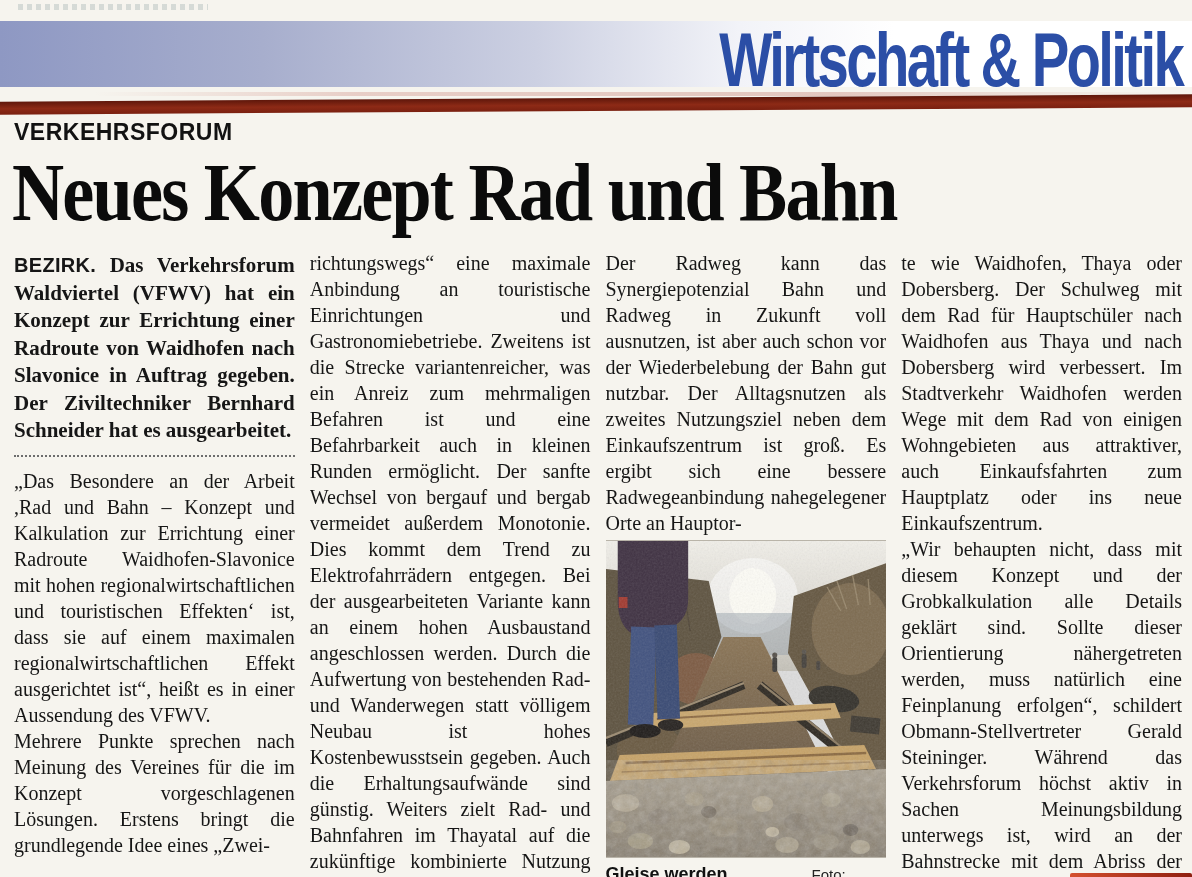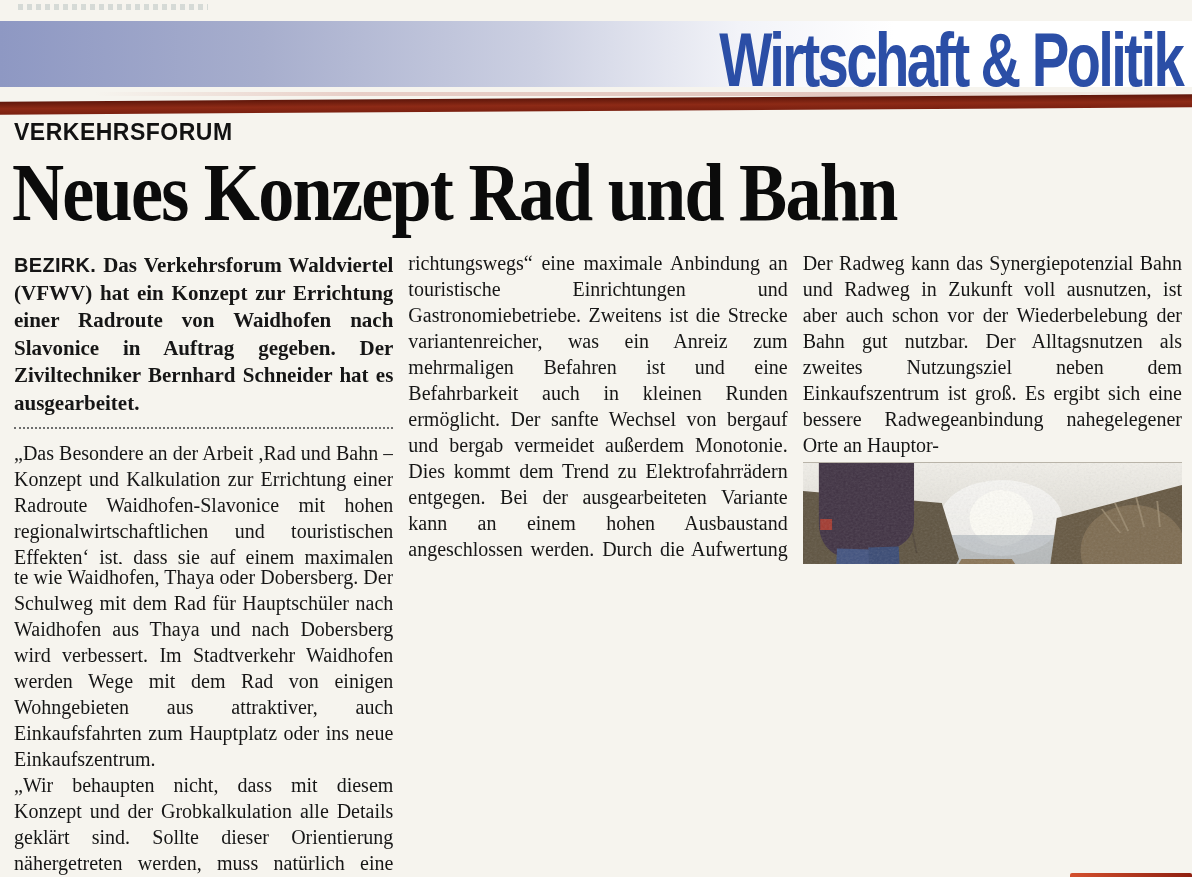--- a/index.html
+++ b/index.html
@@ -41,21 +41,21 @@
   }
   .headline{
     position:absolute;top:152px;left:12px;white-space:nowrap;
     font-family:"Liberation Serif",serif;font-weight:bold;
     font-size:82px;line-height:1;color:#0b0b0b;letter-spacing:-2px;
     transform:scaleX(.88);transform-origin:left top;
   }
   
   .columns{
     position:absolute;top:250px;left:14px;width:1168px;height:627px;
-    display:grid;grid-template-columns:repeat(3,1fr);column-gap:15px;
+    display:grid;grid-template-columns:repeat(4,1fr);column-gap:15px;
     overflow:hidden;
   }
   .col{overflow:hidden;}
   .body-para{
     margin:0;font-size:20px;line-height:1.3;text-align:justify;
     hyphens:auto;-webkit-hyphens:auto;
   }
   .lead{
     margin:2px 0 0 0;font-size:21px;line-height:1.31;font-weight:bold;
     text-align:justify;
@@ -92,20 +92,21 @@
 
 <div class="kicker">VERKEHRSFORUM</div>
 <h1 class="headline" style="margin:0;">Neues Konzept Rad und Bahn</h1>
 
 <div class="columns">
 
   <div class="col">
     <p class="lead"><span class="lead-label">BEZIRK.</span><span> Das Verkehrsforum Waldviertel (VFWV) hat ein Konzept zur Errichtung einer Radroute von Waidhofen nach Slavonice in Auftrag gegeben. Der Ziviltechniker Bernhard Schneider hat es ausgearbeitet.</span></p>
     <hr class="dotted-rule">
     <p class="body-para">„Das Besondere an der Arbeit ,Rad und Bahn – Konzept und Kalkulation zur Errichtung einer Radroute Waidhofen-Slavonice mit hohen regionalwirtschaftlichen und touristischen Effekten‘ ist, dass sie auf einem maximalen regionalwirtschaftlichen Effekt ausgerichtet ist“, heißt es in einer Aussendung des VFWV.</p>
+    <p class="body-para">Mehrere Punkte sprechen nach Meinung des Vereines für die im Konzept vorgeschlagenen Lösungen. Erstens bringt die grundlegende Idee eines „Zwei-</p>
   </div>
 
   <div class="col">
     <p class="body-para">richtungswegs“ eine maximale Anbindung an touristische Einrichtungen und Gastronomiebetriebe. Zweitens ist die Strecke variantenreicher, was ein Anreiz zum mehrmaligen Befahren ist und eine Befahrbarkeit auch in kleinen Runden ermöglicht. Der sanfte Wechsel von bergauf und bergab vermeidet außerdem Monotonie. Dies kommt dem Trend zu Elektrofahrrädern entgegen. Bei der ausgearbeiteten Variante kann an einem hohen Ausbaustand angeschlossen werden. Durch die Aufwertung von bestehenden Rad- und Wanderwegen statt völligem Neubau ist hohes Kostenbewusstsein gegeben. Auch die Erhaltungsaufwände sind günstig. Weiters zielt Rad- und Bahnfahren im Thayatal auf die zukünftige kombinierte Nutzung von Rad und Bahn ab.</p>
   </div>
 
   <div class="col">
     <p class="body-para">Der Radweg kann das Synergiepotenzial Bahn und Radweg in Zukunft voll ausnutzen, ist aber auch schon vor der Wiederbelebung der Bahn gut nutzbar. Der Alltagsnutzen als zweites Nutzungsziel neben dem Einkaufszentrum ist groß. Es ergibt sich eine bessere Radwegeanbindung nahegelegener Orte an Hauptor-</p>
     <div class="photo-wrap">
       <svg class="photo" viewBox="0 0 287 316" preserveAspectRatio="none" xmlns="http://www.w3.org/2000/svg">

